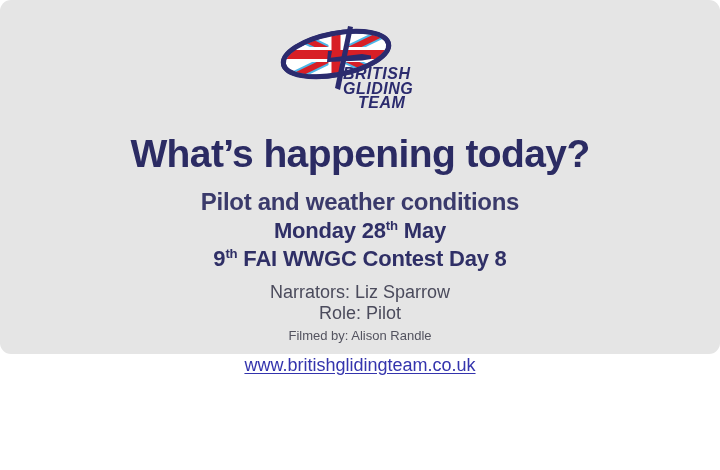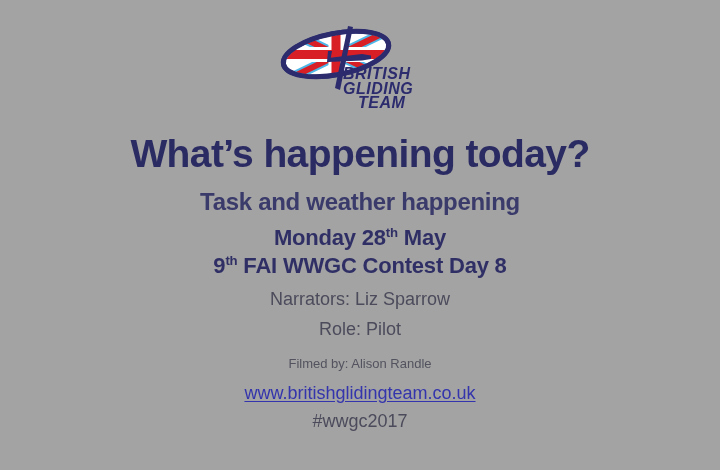--- a/index.html
+++ b/index.html
@@ -10,25 +10,26 @@
     width: 720px;
     height: 470px;
     background: #ffffff;
     font-family: "Liberation Sans", sans-serif;
     overflow: hidden;
   }
 
   #slide {
     position: relative;
     width: 720px;
-    height: 470px;
-    background: #a3a3a3;
+    height: 354px;
+    background: #e5e5e5;
     display: flex;
     flex-direction: column;
     align-items: center;
+    border-radius: 11px;
   }
 
   
   #logo-block {
     margin-top: 18px;
     width: 180px;
     height: 92px;
     position: relative;
   }
   #logo-svg {
@@ -50,21 +51,21 @@
   .title-sub {
     margin-top: 13px;
     font-size: 24px;
     font-weight: bold;
     color: #3a3a6b;
     letter-spacing: -0.3px;
     text-align: center;
     white-space: nowrap;
   }
   .title-date {
-    margin-top: 9px;
+    margin-top: 2px;
     font-size: 22px;
     font-weight: bold;
     color: #2f2f66;
     letter-spacing: -0.2px;
     text-align: center;
     white-space: nowrap;
   }
   .title-event {
     margin-top: 2px;
     font-size: 22px;
@@ -84,29 +85,28 @@
   
   .credit-lg {
     margin-top: 10px;
     font-size: 18px;
     font-weight: normal;
     color: #4b4b5c;
     text-align: center;
     white-space: nowrap;
   }
   .credit-md {
-    margin-top: 9px;
     font-size: 18px;
     font-weight: normal;
     color: #4b4b5c;
     text-align: center;
     white-space: nowrap;
   }
   .credit-sm {
-    margin-top: 16px;
+    margin-top: 4px;
     font-size: 13px;
     font-weight: normal;
     color: #53535f;
     text-align: left;
     white-space: nowrap;
   }
 
   
   .site-url {
     margin-top: 12px;
@@ -184,35 +184,34 @@
       <g>
         <text x="73" y="61" font-family="Liberation Sans, sans-serif" font-size="16" font-weight="bold" font-style="italic" fill="#2b2b6e" letter-spacing="0.5">BRITISH</text>
         <text x="73" y="76" font-family="Liberation Sans, sans-serif" font-size="16" font-weight="bold" font-style="italic" fill="#2b2b6e" letter-spacing="0.5">GLIDING</text>
         <text x="88" y="90" font-family="Liberation Sans, sans-serif" font-size="16" font-weight="bold" font-style="italic" fill="#2b2b6e" letter-spacing="0.5">TEAM</text>
       </g>
     </svg>
   </div>
 
   <div class="title-main">What’s happening today?</div>
 
-  <div class="title-sub">Task and weather happening</div>
+  <div class="title-sub">Pilot and weather conditions</div>
 
   <div class="title-date">
     <span>Monday 28</span><sup class="ord">th</sup>
     <span>May</span>
   </div>
 
   <div class="title-event">
     <span>9</span><sup class="ord">th</sup>
     <span>FAI WWGC Contest Day 8</span>
   </div>
 
   <div class="credit-lg">Narrators: Liz Sparrow</div>
 
   <div class="credit-md">Role: Pilot</div>
 
   <div class="credit-sm">Filmed by: Alison Randle</div>
 
   <div class="site-url">www.britishglidingteam.co.uk</div>
 
-  <div class="hashtag">#wwgc2017</div>
 
 </div>
 
 </body></html>

